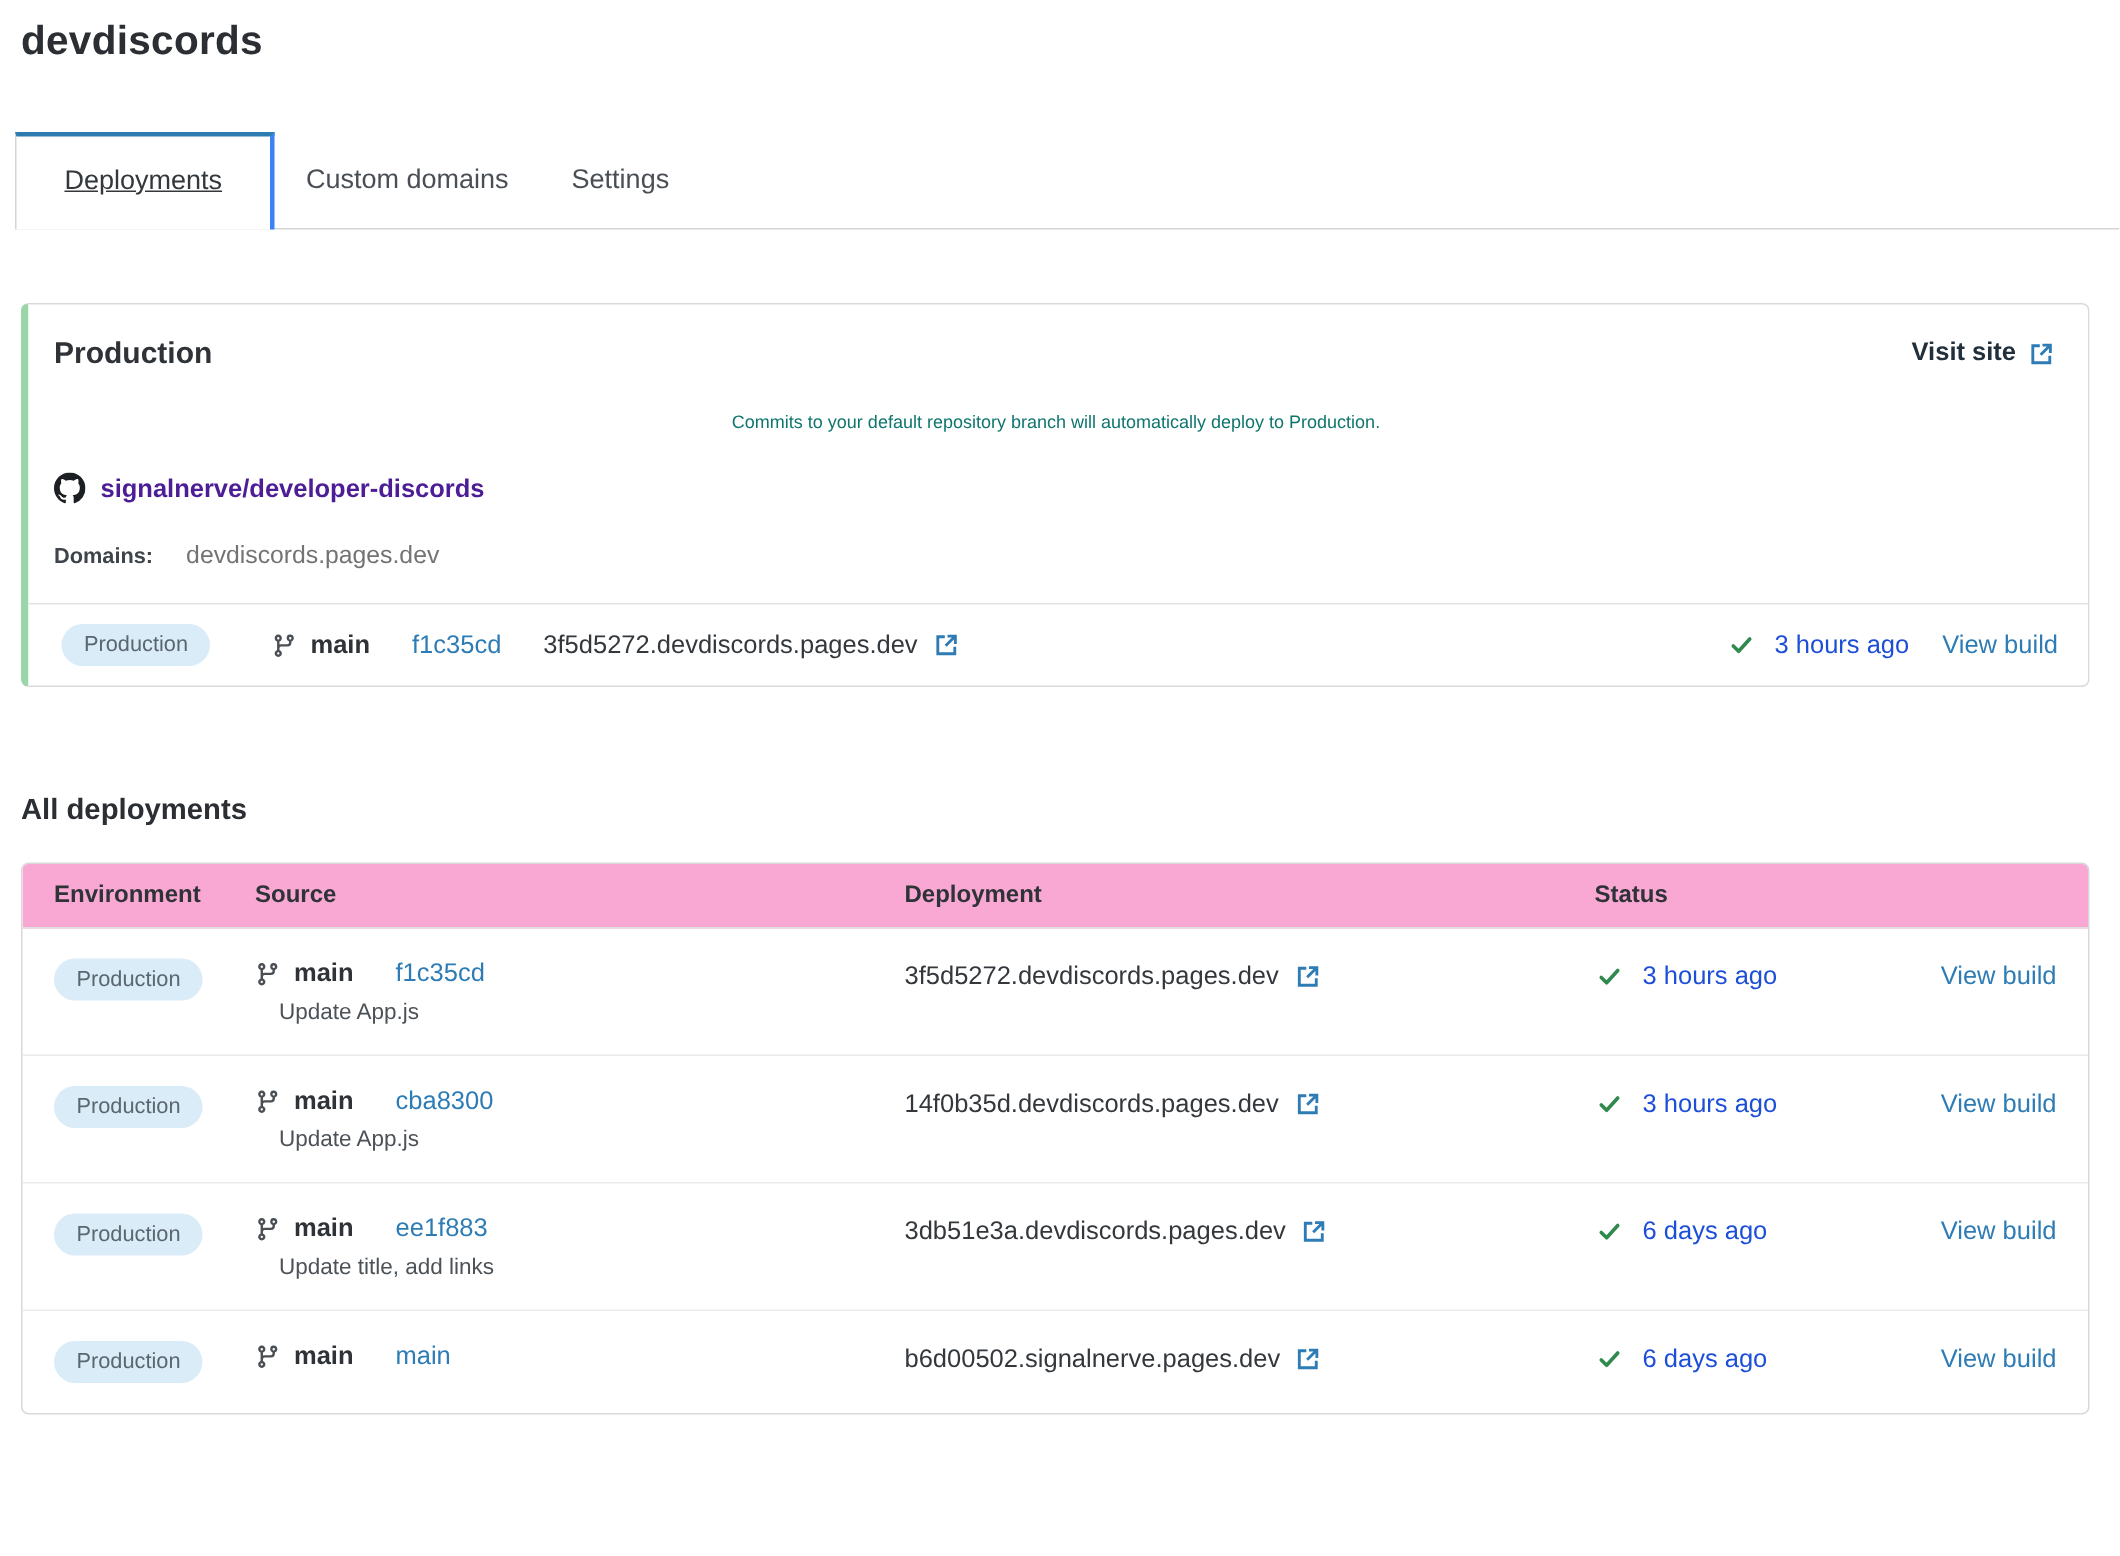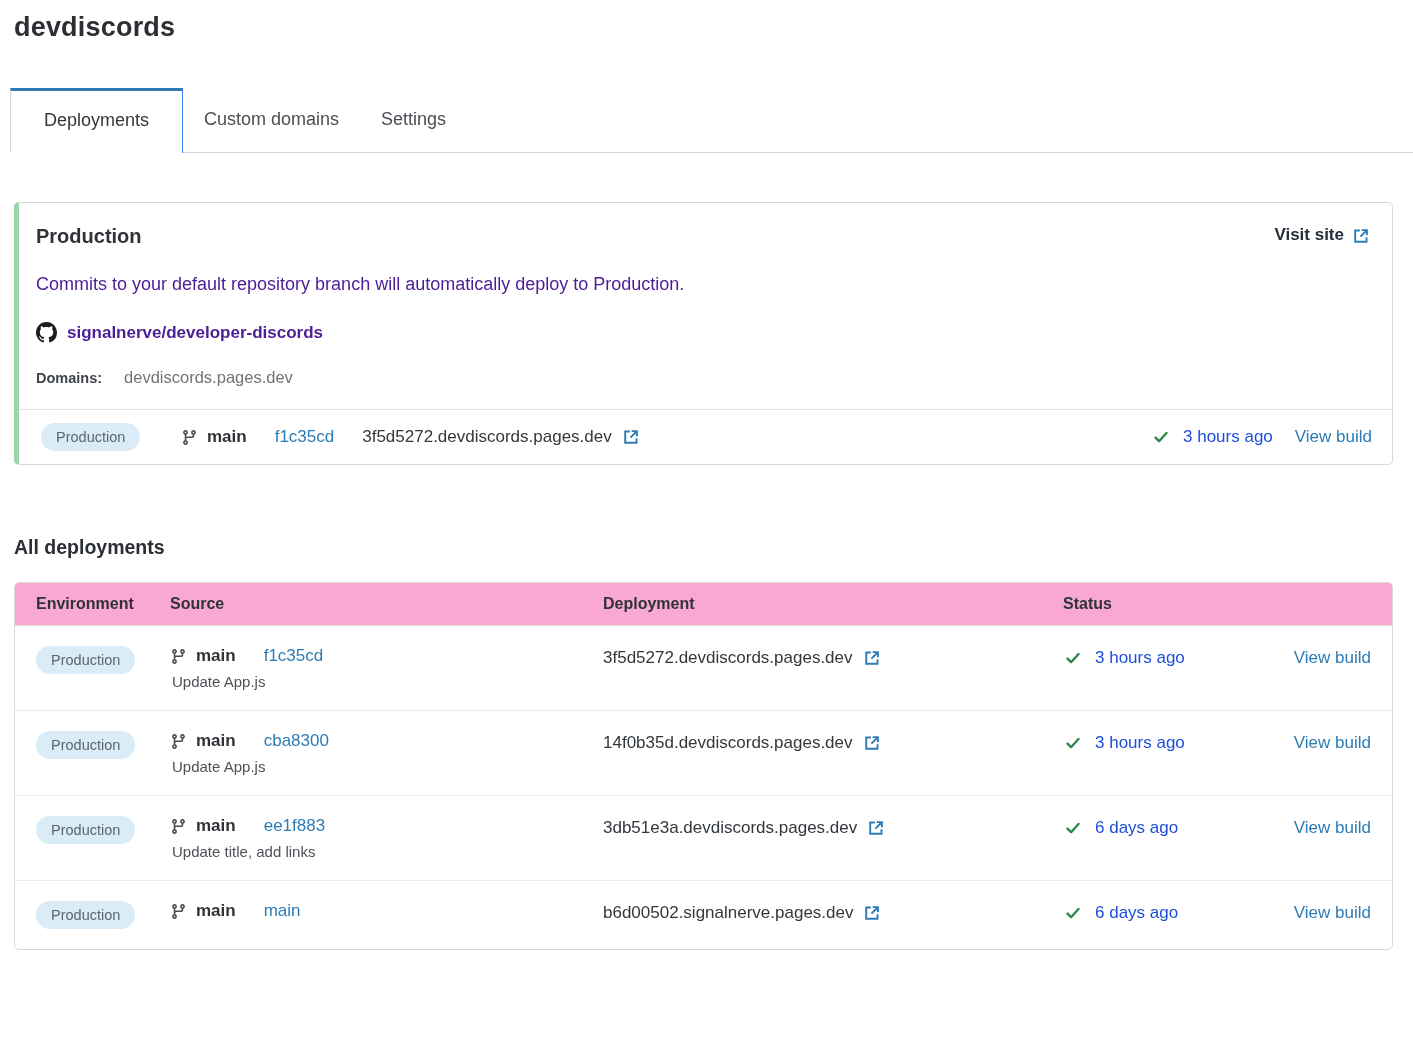--- a/index.html
+++ b/index.html
@@ -27,44 +27,44 @@
     width: 1403px;
   }
   .tab {
     font-size: 18px; color: #4a4f55;
     padding: 21px 21px; cursor: pointer;
     position: relative;
   }
   .tab.active {
     border-top: 3px solid #2c7cb0;
     border-left: 1px solid #d5d5d5;
-    border-right: 1px solid #3b82f6;
+    border-right: 3px solid #3b82f6;
     background: #ffffff;
     margin-bottom: -1px;
     padding: 19px 24px 22px 24px;
     color: #33383d;
-    min-width: 173px; text-align: center;
+    min-width: 173px; text-align: center; text-decoration: underline;
   }
 
   
   .prod-card {
     margin-top: 49px;
     border: 1px solid #d9d9d9;
     border-left: 5px solid #9bd6ab;
     border-radius: 5px;
   }
   .prod-card-body { padding: 22px 20px 0 17px; }
   .prod-head-row { display: flex; align-items: flex-start; }
   .prod-title { font-size: 20px; font-weight: 600; color: #2f3337; }
   .visit-site {
     margin-left: auto; display: flex; align-items: flex-end; gap: 8px;
     font-size: 17px; font-weight: 600; color: #22303c; cursor: pointer;
     padding-right: 2px;
   }
-  .prod-desc { margin-top: 26px; font-size: 18px; color: #4c1d95; }
+  .prod-desc { margin-top: 26px; font-size: 12px; color: #0f766e; text-align: center; }
   .repo-row {
     margin-top: 27px; display: flex; align-items: center; gap: 10px;
     font-size: 17px; font-weight: 700; color: #4c1d95; cursor: pointer;
   }
   .domains-row { margin-top: 25px; padding-bottom: 22px; display: flex; align-items: baseline; }
   .domains-label { font-size: 14.5px; font-weight: 600; color: #3f444a; }
   .domains-value { font-size: 16.5px; color: #737373; margin-left: 22px; }
 
   .prod-deploy-row {
     border-top: 1px solid #e3e3e3;
@@ -109,21 +109,21 @@
   }
   .trow {
     display: grid;
     grid-template-columns: 134px 433px 460px 200px 1fr;
     padding: 20px 21px;
     align-items: start;
     border-bottom: 1px solid #ebebeb;
   }
   .trow:last-child { border-bottom: none; }
   .cell-src .line1 { display: flex; align-items: center; }
-  .commit-msg { margin-top: 7px; font-size: 15px; color: #4c5257; margin-left: 2px; }
+  .commit-msg { margin-top: 7px; font-size: 15px; color: #4c5257; margin-left: 16px; }
   .commit-msg:empty { display: none; }
   .cell-deploy { display: flex; align-items: center; gap: 10px;
     font-size: 17px; color: #33383d; padding-top: 2px; }
   .cell-status { display: flex; align-items: center; padding-top: 2px; }
   .cell-view { text-align: right; padding-top: 2px; }
 
   .icon { display: inline-flex; flex: none; }
   .ext-icon svg { display: block; }
 </style>
 </head>

